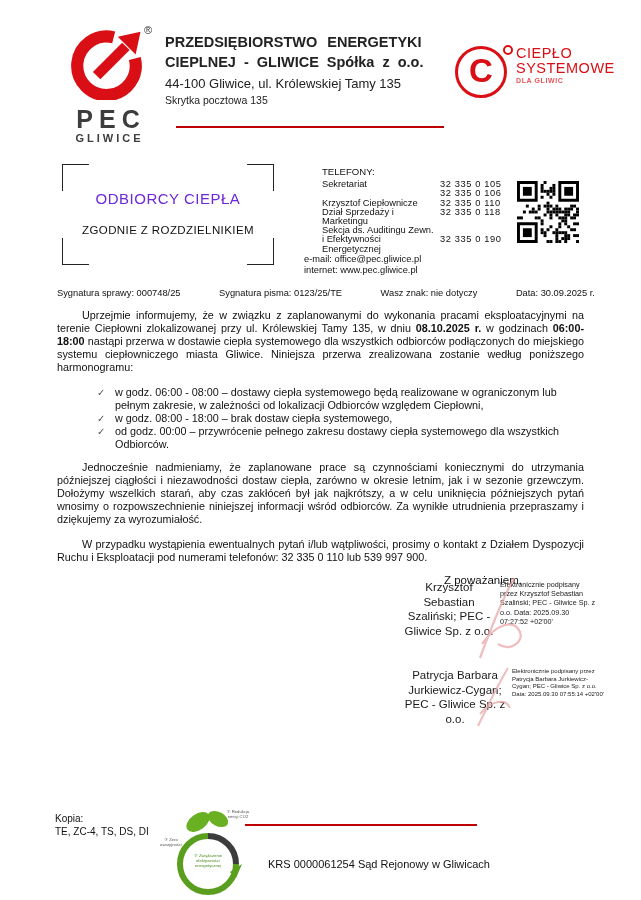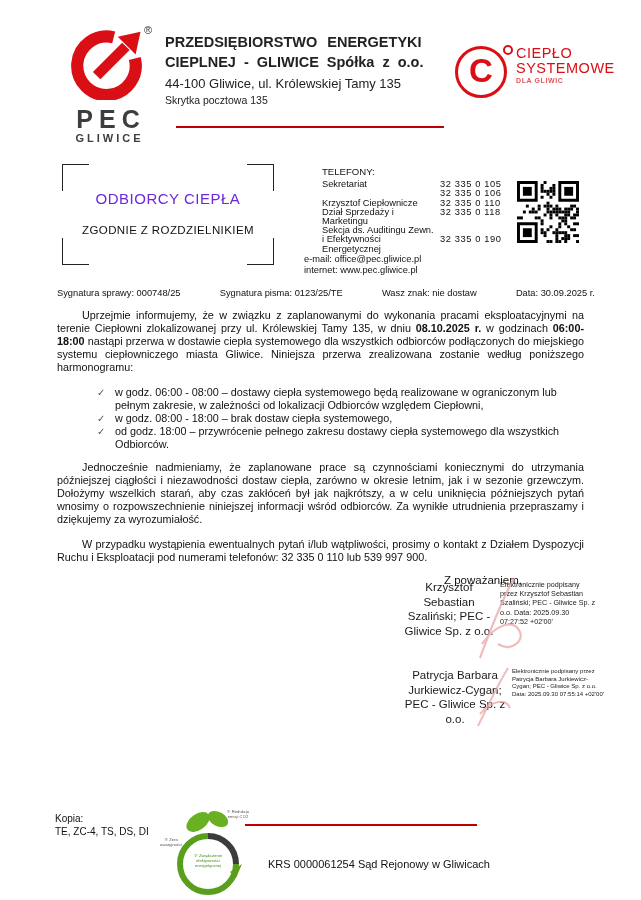--- a/index.html
+++ b/index.html
@@ -275,39 +275,39 @@
         <rect x="39" y="60" width="3" height="3"></rect>
         <rect x="42" y="60" width="3" height="3"></rect>
         <rect x="48" y="60" width="3" height="3"></rect>
         <rect x="60" y="60" width="3" height="3"></rect>
       </g>
   </svg>
 
   <div class="refrow">
     <span>Sygnatura sprawy: 000748/25</span>
     <span>Sygnatura pisma: 0123/25/TE</span>
-    <span>Wasz znak: nie dostaw</span>
+    <span>Wasz znak: nie dotyczy</span>
     <span>Data: 30.09.2025 r.</span>
   </div>
 
   <div class="bodytext">
     <p><span>Uprzejmie informujemy, że w związku z zaplanowanymi do wykonania pracami eksploatacyjnymi na terenie Ciepłowni zlokalizowanej przy ul. Królewskiej Tamy 135, w dniu </span><b>08.10.2025 r.</b><span> w godzinach </span><b>06:00-18:00</b><span> nastąpi przerwa w dostawie ciepła systemowego dla wszystkich odbiorców podłączonych do miejskiego systemu ciepłowniczego miasta Gliwice. Niniejsza przerwa zrealizowana zostanie według poniższego harmonogramu:</span></p>
 
     <div class="bullets">
       <div class="bullet-row">
         <span class="check">✓</span>
         <span class="bullet-text">w godz. 06:00 - 08:00 – dostawy ciepła systemowego będą realizowane w ograniczonym lub pełnym zakresie, w zależności od lokalizacji Odbiorców względem Ciepłowni,</span>
       </div>
       <div class="bullet-row">
         <span class="check">✓</span>
         <span class="bullet-text">w godz. 08:00 - 18:00 – brak dostaw ciepła systemowego,</span>
       </div>
       <div class="bullet-row">
         <span class="check">✓</span>
-        <span class="bullet-text">od godz. 18:00 – przywrócenie pełnego zakresu dostawy ciepła systemowego dla wszystkich Odbiorców.</span>
+        <span class="bullet-text">od godz. 00:00 – przywrócenie pełnego zakresu dostawy ciepła systemowego dla wszystkich Odbiorców.</span>
       </div>
     </div>
 
     <p>Jednocześnie nadmieniamy, że zaplanowane prace są czynnościami koniecznymi do utrzymania późniejszej ciągłości i niezawodności dostaw ciepła, zarówno w okresie letnim, jak i w sezonie grzewczym. Dołożymy wszelkich starań, aby czas zakłóceń był jak najkrótszy, a w celu uniknięcia późniejszych pytań wnosimy o rozpowszechnienie niniejszej informacji wśród odbiorców. Za wynikłe utrudnienia przepraszamy i dziękujemy za wyrozumiałość.</p>
     <p>W przypadku wystąpienia ewentualnych pytań i/lub wątpliwości, prosimy o kontakt z Działem Dyspozycji Ruchu i Eksploatacji pod numerami telefonów: 32 335 0 110 lub 539 997 900.</p>
   </div>
 
   <div class="salutation">Z poważaniem,</div>
 
   <div class="sig sig1">

